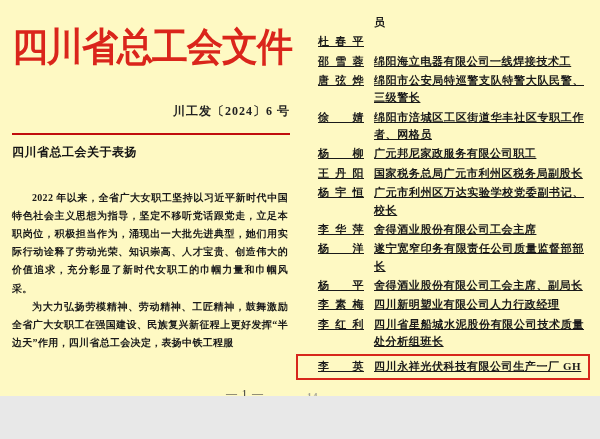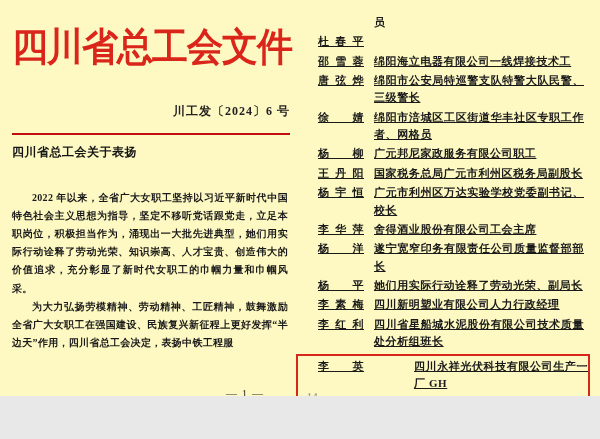--- a/index.html
+++ b/index.html
@@ -47,21 +47,21 @@
   .carry-line{padding-left:74px;}
   .entries{padding-left:18px;}
   .entry{display:flex;margin-top:1.8px;text-decoration:underline;}
   .entry-name{
     flex:0 0 46px;width:46px;text-align:justify;
     text-align-last:justify;-moz-text-align-last:justify;
   }
   .entry-desc{margin-left:10px;width:210px;text-align:justify;}
   .entry.hl{
     box-sizing:border-box;width:calc(100% + 22px);margin-left:-22px;margin-top:3px;
-    padding:2px 0 3px 20px;border:2px solid #d7271c;gap:40px;
+    padding:2px 0 3px 20px;border:2px solid #d7271c;
   }
   .pagenum-right{
     position:absolute;left:-7px;top:389px;
     font-size:9.5px;letter-spacing:1px;color:#8d8d8d;opacity:0.8;text-align:right;
   }
 </style>
 </head>
 <body>
 
 <div class="canvas">
@@ -122,21 +122,21 @@
     <span class="entry-desc">舍得酒业股份有限公司工会主席</span>
   </div>
 
   <div class="entry">
     <span class="entry-name">杨洋</span>
     <span class="entry-desc">遂宁宽窄印务有限责任公司质量监督部部长</span>
   </div>
 
   <div class="entry">
     <span class="entry-name">杨平</span>
-    <span class="entry-desc">她们用实际行动诠释了劳动光荣、副局长</span>
+    <span class="entry-desc">舍得酒业股份有限公司工会主席、副局长</span>
   </div>
 
 
   <div class="entry">
     <span class="entry-name">李素梅</span>
     <span class="entry-desc">四川新明塑业有限公司人力行政经理</span>
   </div>
 
   <div class="entry">
     <span class="entry-name">李红利</span>

